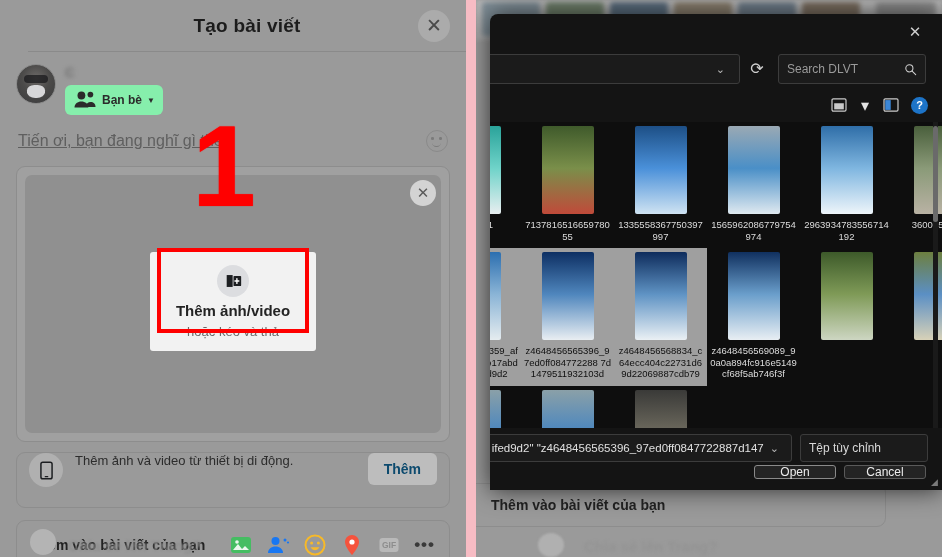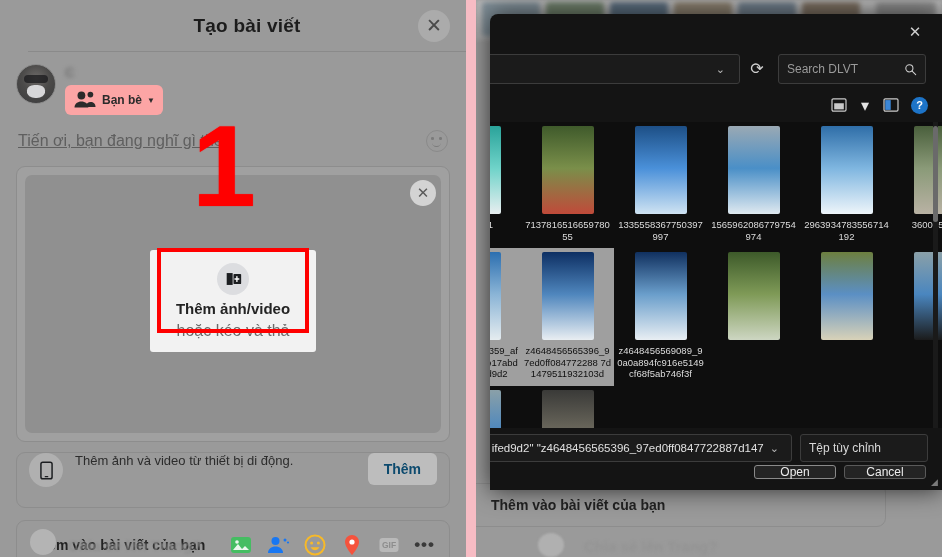--- a/index.html
+++ b/index.html
@@ -58,21 +58,21 @@
   }
   .fb-user-meta { padding-top: 1px; }
   .fb-username {
     font-size: 13px; font-weight: bold; color: #6e6e6e;
     filter: blur(2.2px); height: 15px; line-height: 15px;
     letter-spacing: 2px;
   }
   .fb-audience {
     margin-top: 5px;
     display: inline-flex; align-items: center; gap: 5px;
-    background: #fca5a5; border-radius: 6px;
+    background: #86efac; border-radius: 6px;
     padding: 3px 8px; font-size: 12px; font-weight: bold; color: #2b2b2b;
   }
   .fb-audience .caret { font-size: 8px; }
   .fb-placeholder-row {
     display: flex; align-items: center; justify-content: space-between;
     padding: 10px 18px 6px 18px;
   }
   .fb-placeholder { font-size: 16px; color: #5f5f5f; text-decoration: underline; }
   .fb-emoji-btn {
     width: 22px; height: 22px; border-radius: 50%;
@@ -109,21 +109,21 @@
     background: #f2f2f2; border-radius: 3px;
     padding: 13px 26px 12px 26px;
     display: flex; flex-direction: column; align-items: center; gap: 5px;
     margin-top: -6px;
   }
   .fb-addmedia-icon {
     width: 32px; height: 32px; border-radius: 50%; background: #dcdde0;
     display: flex; align-items: center; justify-content: center;
   }
   .fb-addmedia-title { font-size: 15px; font-weight: bold; color: #242424; }
-  .fb-addmedia-sub { font-size: 16px; color: #6a6a6a; }
+  .fb-addmedia-sub { font-size: 13px; color: #6a6a6a; }
 
   
   .fb-mobile-row {
     margin: 10px 16px 0 16px; height: 56px;
     border: 1px solid #8d8d8d; border-radius: 9px; background: #9a9a9a;
     display: flex; align-items: flex-start; padding: 0 12px; gap: 12px;
   }
   .fb-mobile-icon {
     width: 34px; height: 34px; border-radius: 50%; background: #b0b0b0;
     display: flex; align-items: center; justify-content: center; flex: 0 0 auto;
@@ -506,20 +506,24 @@
               <div class="fd-name">36002566 48</div>
             </div>
             <div class="fd-item selected">
               <div class="fd-thumb" style="background: linear-gradient(rgb(44, 111, 176) 0%, rgb(138, 180, 214) 48%, rgb(229, 236, 239) 100%);"></div>
               <div class="fd-name">z4648456559359_af28a0f5be56cb17abda76a815fed9d2</div>
             </div>
             <div class="fd-item selected">
               <div class="fd-thumb" style="background: linear-gradient(rgb(13, 47, 99) 0%, rgb(79, 134, 189) 48%, rgb(233, 238, 242) 100%);"></div>
               <div class="fd-name">z4648456565396_97ed0ff084772288 7d1479511932103d</div>
             </div>
+            <div class="fd-item selected">
+              <div class="fd-thumb" style="background: linear-gradient(rgb(14, 44, 92) 0%, rgb(95, 147, 196) 48%, rgb(234, 240, 244) 100%);"></div>
+              <div class="fd-name">z4648456568834_c64ecc404c22731d69d22069887cdb79</div>
+            </div>
             <div class="fd-item">
               <div class="fd-thumb" style="background: linear-gradient(rgb(16, 48, 95) 0%, rgb(106, 158, 203) 48%, rgb(232, 238, 243) 100%);"></div>
               <div class="fd-name">z4648456569089_90a0a894fc916e5149cf68f5ab746f3f</div>
             </div>
             <div class="fd-item">
               <div class="fd-thumb" style="background: linear-gradient(rgb(61, 90, 42) 0%, rgb(127, 154, 87) 48%, rgb(205, 214, 194) 100%);"></div>
               <div class="fd-name"></div>
             </div>
             <div class="fd-item">
               <div class="fd-thumb" style="background: linear-gradient(rgb(109, 127, 63) 0%, rgb(91, 143, 196) 48%, rgb(216, 210, 184) 100%);"></div>

